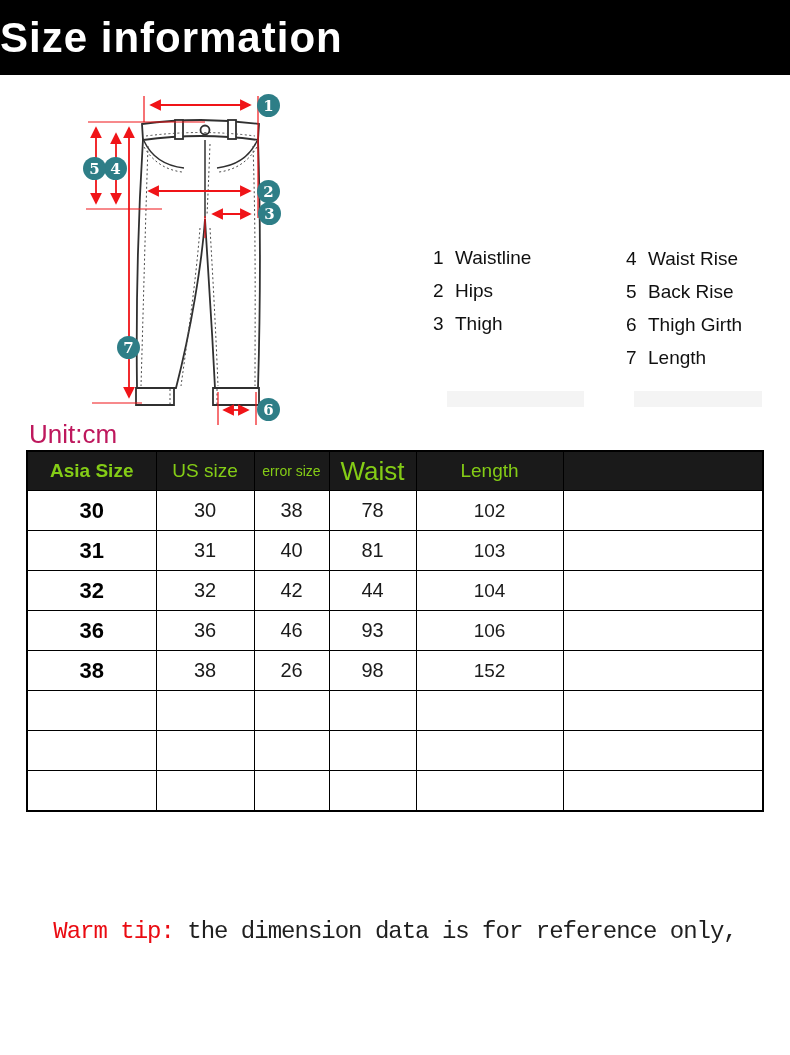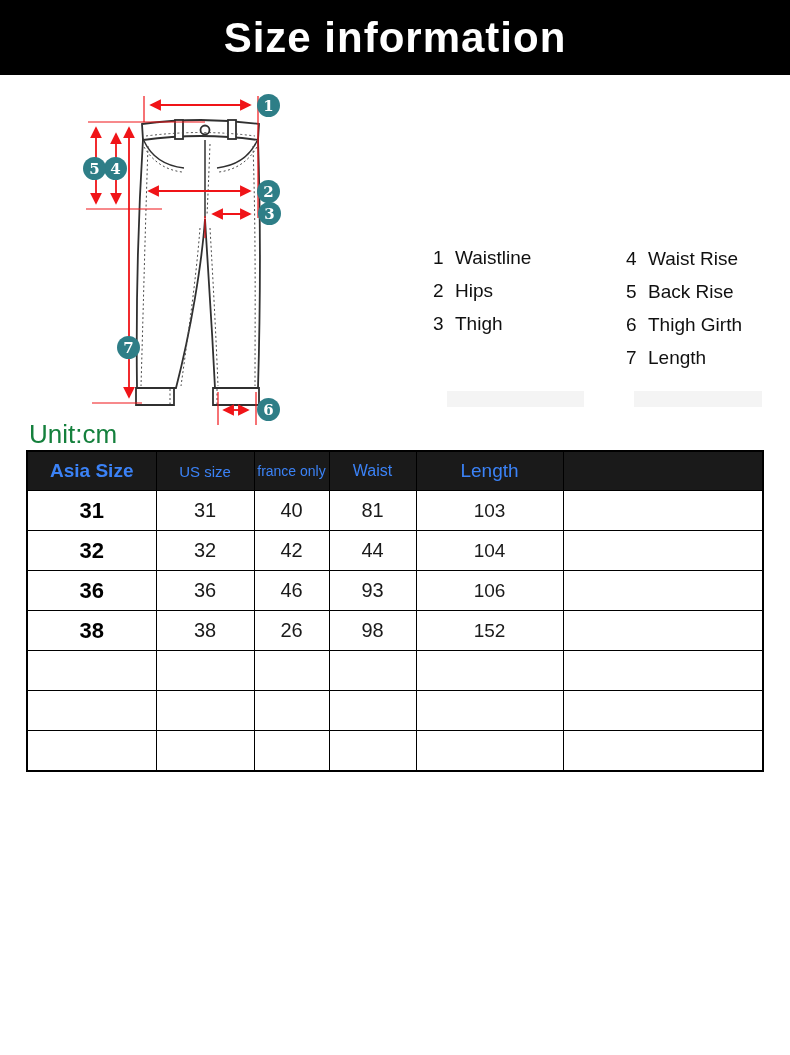--- a/index.html
+++ b/index.html
@@ -1,21 +1,21 @@
 <!DOCTYPE html>
 <html><head>
 <meta charset="utf-8">
 <style>
   html,body{margin:0;padding:0;background:#fff;}
   .canvas{position:relative;width:790px;height:1055px;background:#ffffff;
           font-family:"Liberation Sans",sans-serif;overflow:hidden;}
 
   
   .title-bar{position:absolute;left:0;top:0;width:790px;height:75px;background:#000;}
-  .title-bar .title{width:100%;height:60px;line-height:75px;text-align:center;
+  .title-bar .title{width:100%;height:60px;line-height:75px;text-align:left;
           color:#fff;font-size:42px;font-weight:bold;letter-spacing:1px;}
 
   
   .diagram-svg{position:absolute;left:0;top:75px;width:790px;height:375px;}
   .num-circle{position:absolute;width:23px;height:23px;border-radius:50%;
           background:#2e7e87;color:#fff;font-family:"DejaVu Serif",serif;
           font-weight:bold;font-size:15px;display:flex;align-items:center;
           justify-content:center;box-sizing:border-box;}
   .nc1{left:257px;top:94px;}  .nc2{left:257px;top:180px;} .nc3{left:258px;top:202px;}
   .nc4{left:104px;top:157px;} .nc5{left:83px;top:157px;}  .nc6{left:257px;top:398px;}
@@ -26,29 +26,29 @@
   .legend-right{left:626px;top:242px;}
   .legend-row{height:33px;line-height:33px;display:flex;}
   .legend-num{display:inline-block;width:22px;}
   .legend-label{display:inline-block;}
 
   .wm{position:absolute;background:#f4f4f4;}
   .wm1{left:447px;top:391px;width:137px;height:16px;}
   .wm2{left:634px;top:391px;width:128px;height:16px;}
 
   
-  .unit-label{position:absolute;left:29px;top:419px;font-size:26px;color:#15803d;text-align:right;}
+  .unit-label{position:absolute;left:29px;top:419px;font-size:26px;color:#be185d;text-align:right;}
   table.size-table{position:absolute;left:26px;top:450px;border-collapse:collapse;
           table-layout:fixed;width:736px;border:2px solid #000;}
   .size-table th,.size-table td{border:1px solid #000;text-align:center;
           padding:0;overflow:hidden;}
-  .size-table th{height:38px;background:#1a1a1a;color:#3b82f6;font-weight:normal;}
+  .size-table th{height:38px;background:#1a1a1a;color:#84cc16;font-weight:normal;}
   .size-table td{height:39px;font-size:20px;color:#1a1a1a;}
   th.h0{font-weight:bold;font-size:19px;}
-  th.h1{font-size:15px;} th.h2{font-size:14px;} th.h3{font-size:16px;} th.h4{font-size:19px;}
+  th.h1{font-size:19px;} th.h2{font-size:14px;} th.h3{font-size:26px;} th.h4{font-size:19px;}
   td.c0{font-weight:bold;font-size:22px;color:#000;}
   td.c4{font-size:19px;}
 
   
   .warm-tip{position:absolute;left:0;top:914px;width:790px;text-align:center;
           font-family:"Liberation Mono",monospace;font-size:24px;letter-spacing:-1px;
           line-height:36px;color:#1f1f1f;}
   .warm-tip .tip-label{color:#ea0b12;}
 </style>
 </head>
@@ -167,28 +167,36 @@
         <col style="width:98px">
         <col style="width:75px">
       <col style="width:87px">
         <col style="width:147px">
         <col style="width:200px">
     </colgroup>
     <thead>
       <tr>
         <th class="h0">Asia Size</th>
         <th class="h1">US size</th>
-        <th class="h2">france only</th>
+        <th class="h2">error size</th>
         <th class="h3">Waist</th>
         <th class="h4">Length</th>
         <th class="h5"></th>
       </tr>
     </thead>
     <tbody>
         <tr>
+          <td class="c0">30</td>
+          <td class="c1">30</td>
+          <td class="c2">38</td>
+          <td class="c3">78</td>
+          <td class="c4">102</td>
+          <td class="c5"></td>
+        </tr>
+        <tr>
           <td class="c0">31</td>
           <td class="c1">31</td>
           <td class="c2">40</td>
           <td class="c3">81</td>
           <td class="c4">103</td>
           <td class="c5"></td>
         </tr>
         <tr>
           <td class="c0">32</td>
           <td class="c1">32</td>
@@ -234,15 +242,16 @@
           <td class="c1"></td>
           <td class="c2"></td>
           <td class="c3"></td>
           <td class="c4"></td>
           <td class="c5"></td>
         </tr>
       </tbody>
   </table>
 
   <div class="warm-tip">
+    <div><span class="tip-label">Warm tip:</span><span> the dimension data is for reference only,</span></div>
   </div>
 
 </div>
 
 </body></html>

